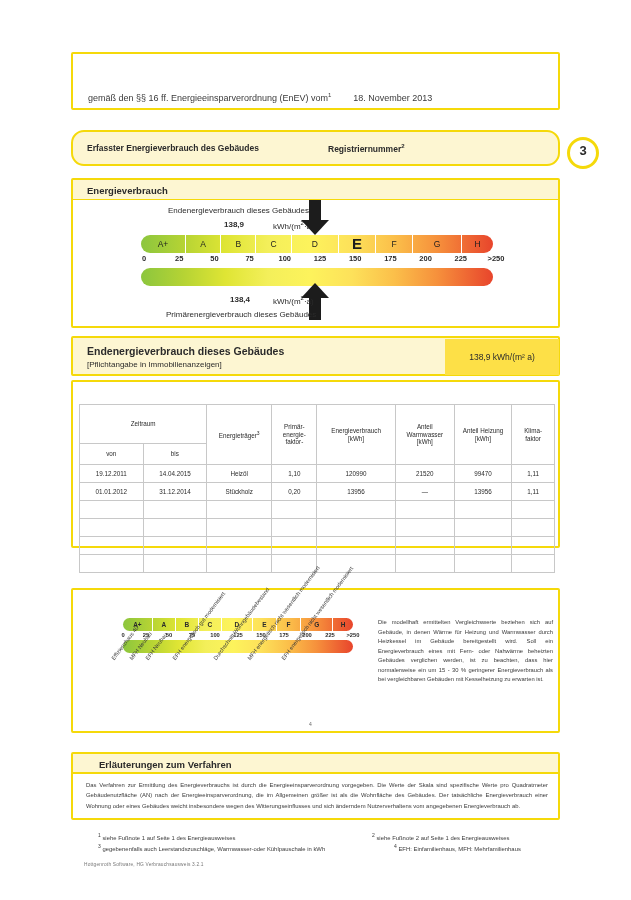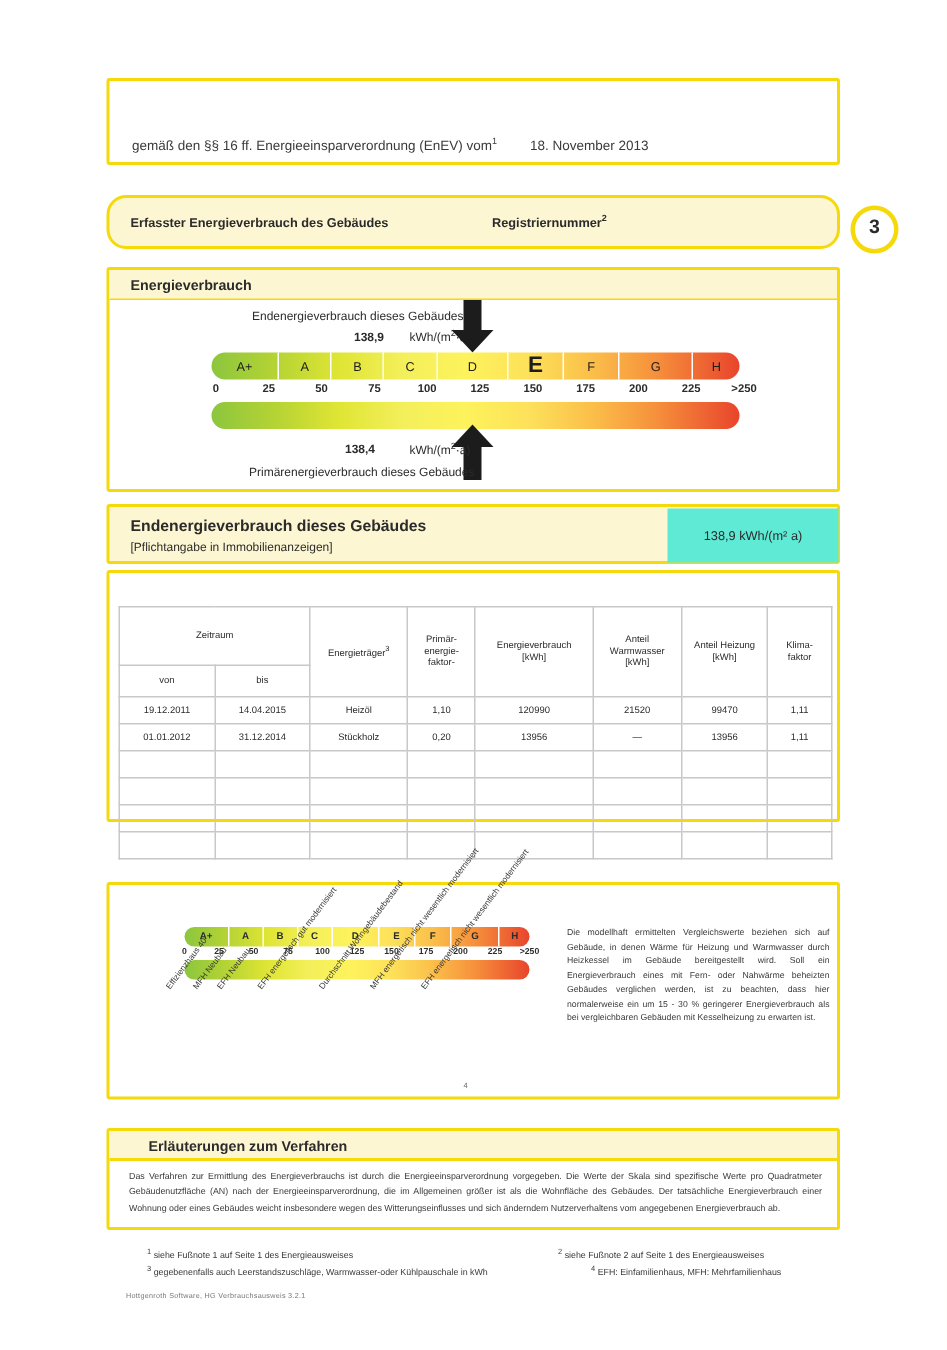--- a/index.html
+++ b/index.html
@@ -70,21 +70,21 @@
     position:absolute;left:0;top:0;width:100%;height:20px;
     background:#fdf6d2;border-bottom:1px solid #f5d90a;
   }
   #verbrauch .hd span{
     position:absolute;left:14px;top:5px;font-size:9.5px;font-weight:bold;
   }
   .scale-area{position:absolute;left:0;top:22px;width:100%;height:126px;}
   .cap-top{
     position:absolute;left:95px;top:4px;font-size:8px;white-space:nowrap;
   }
-  .val-top{position:absolute;left:163px;top:18px;font-size:8px;font-weight:bold;}
+  .val-top{position:absolute;left:151px;top:18px;font-size:8px;font-weight:bold;}
   .unit-top{position:absolute;left:200px;top:18px;font-size:8px;}
   .unit-top sup{font-size:6px;}
   .cap-bot{
     position:absolute;left:93px;top:108px;font-size:8px;white-space:nowrap;
   }
   .val-bot{position:absolute;left:157px;top:93px;font-size:8px;font-weight:bold;}
   .unit-bot{position:absolute;left:200px;top:93px;font-size:8px;}
   .unit-bot sup{font-size:6px;}
   
   .bar-top{
@@ -120,21 +120,21 @@
   .arr-stem-u{position:absolute;left:236px;top:96px;width:12px;height:22px;background:#1c1c1c;}
   .arr-head-u{position:absolute;left:228px;top:81px;width:0;height:0;
     border-left:14px solid transparent;border-right:14px solid transparent;
     border-bottom:15px solid #1c1c1c;}
   
   #endpanel{left:71px;top:336px;width:489px;height:40px;background:#fdf6d2;}
   #endpanel .t1{position:absolute;left:14px;top:7px;font-size:10.5px;font-weight:bold;}
   #endpanel .t2{position:absolute;left:14px;top:22px;font-size:8px;}
   #endbox{
     position:absolute;left:372px;top:1px;width:114px;height:36px;
-    background:#5eead4;
+    background:#fde047;
   }
   #endbox span{
     position:absolute;left:0;top:13px;width:114px;text-align:center;font-size:8.5px;
   }
   
   #tablepanel{left:71px;top:380px;width:489px;height:168px;}
   #tablepanel .hd{
     position:absolute;left:0;top:0;width:100%;height:20px;background:#fdf6d2;
   }
   #tablepanel .hd span{

